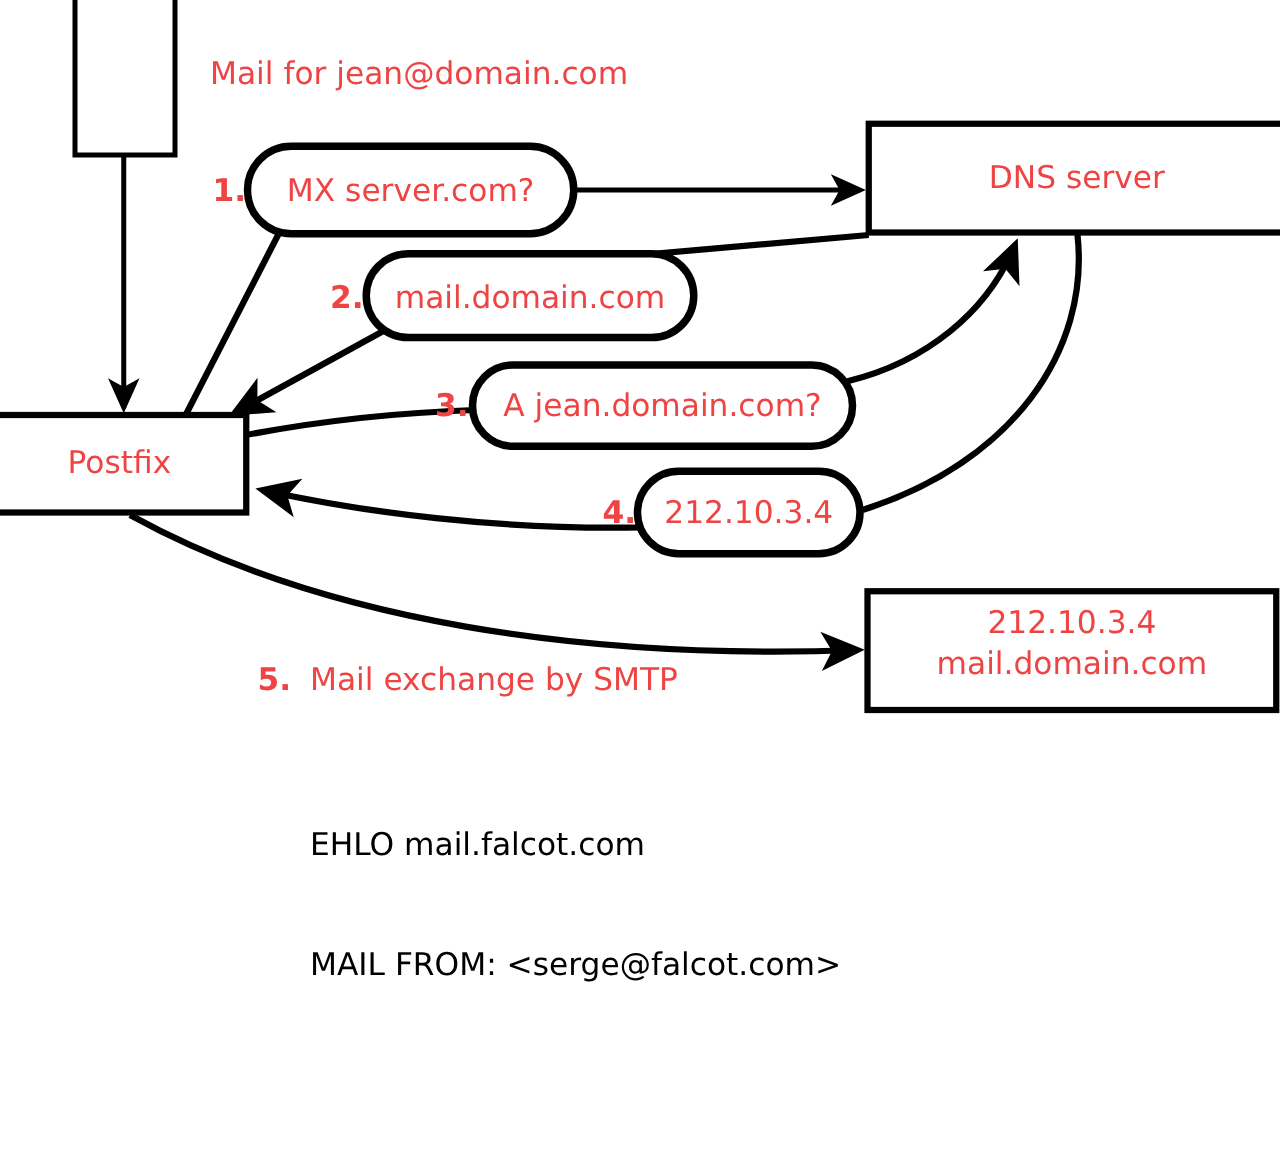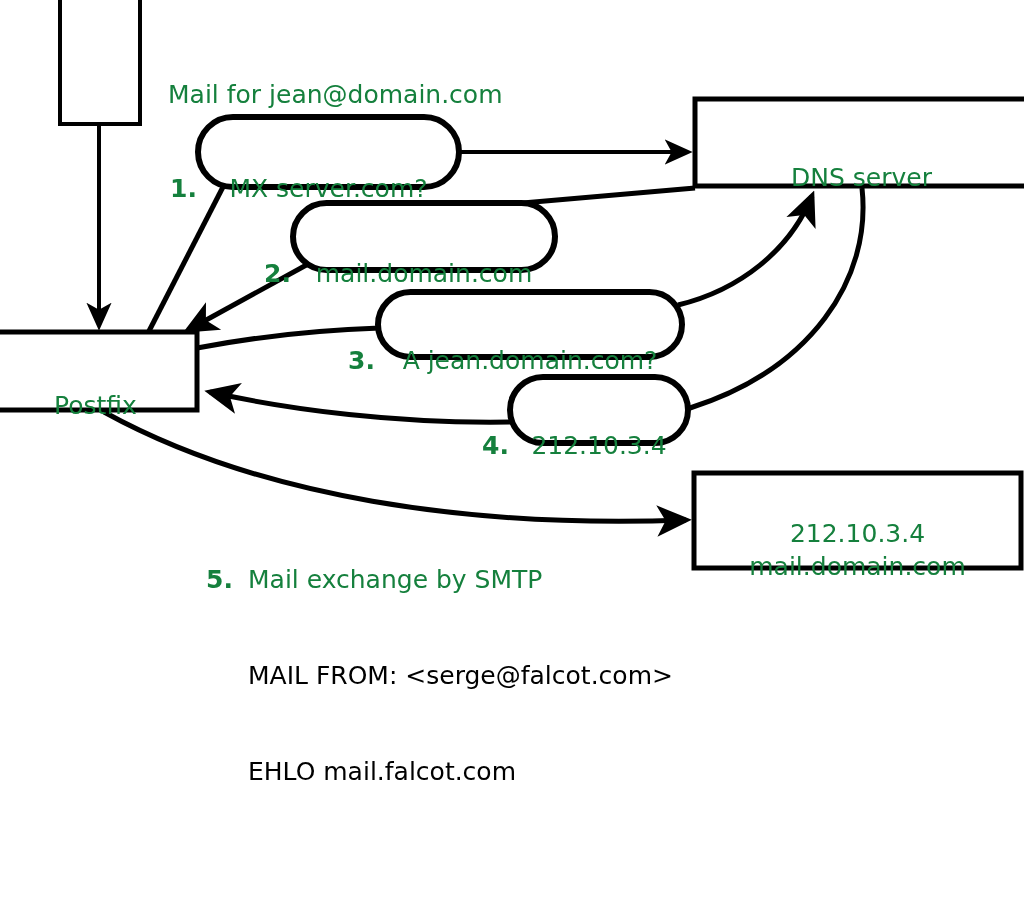--- a/index.html
+++ b/index.html
@@ -23,22 +23,21 @@
     position: absolute;
     left: 0;
     top: 0;
     width: 1024px;
     height: 919px;
   }
   .txt {
     position: absolute;
     white-space: pre;
     line-height: 1.0;
-    color: #15803d;
-    margin-top: 36px;
+    color: #ef4444;
   }
   .step-num {
     font-weight: bold;
     font-size: 25px;
   }
   .node-label {
     font-size: 25px;
     text-align: center;
   }
   .bubble-label {
@@ -123,22 +122,22 @@
   <div class="txt step-num" style="left:206px; top:531px;">5.</div>
 
   <div class="txt bubble-label" style="left:198px; top:140px; width:261px;">MX server.com?</div>
   <div class="txt bubble-label" style="left:293px; top:225px; width:262px;">mail.domain.com</div>
   <div class="txt bubble-label" style="left:378px; top:312px; width:304px;">A jean.domain.com?</div>
   <div class="txt bubble-label" style="left:510px; top:397px; width:178px;">212.10.3.4</div>
 
   <div class="txt caption" style="left:248px; top:531px;">Mail exchange by SMTP</div>
 
   <div class="transcript">
+    <div>EHLO mail.falcot.com</div>
     <div>MAIL FROM: &lt;serge@falcot.com&gt;</div>
-    <div>EHLO mail.falcot.com</div>
     
     
     
     
     
     
     
   </div>
 
 </div>

